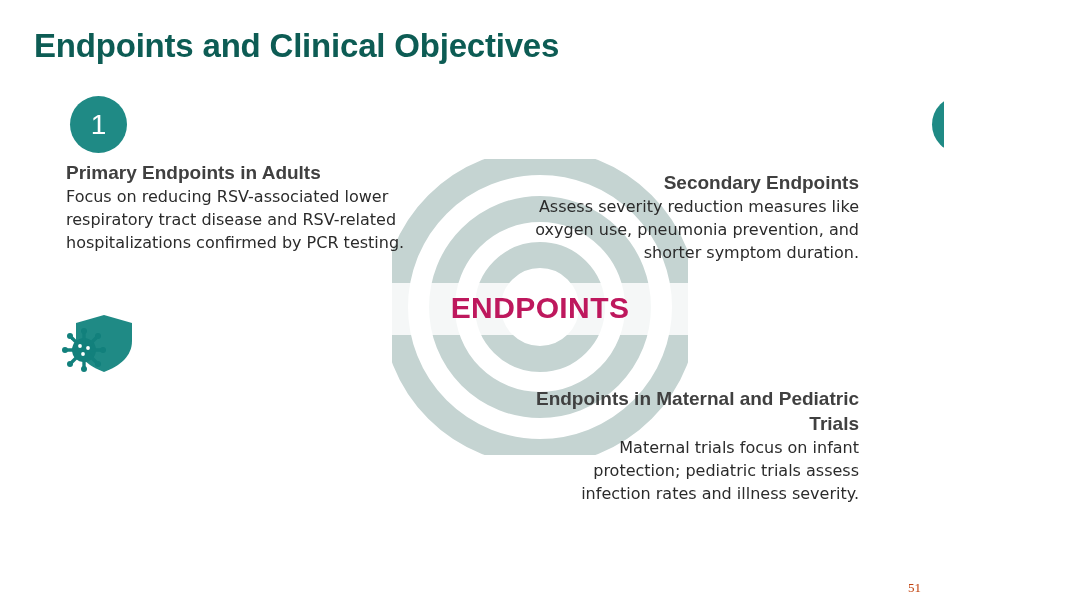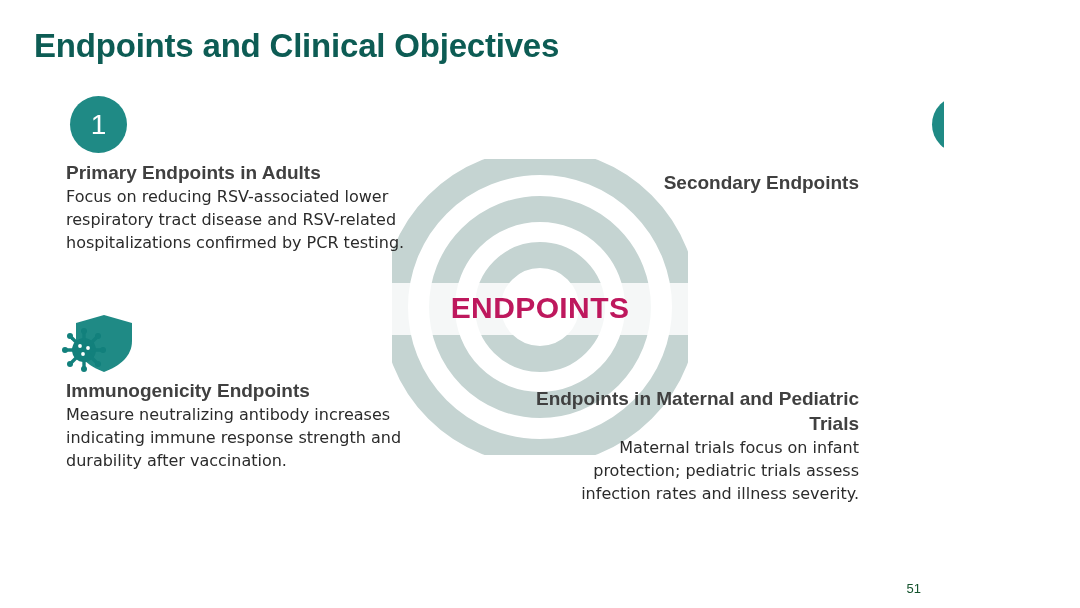--- a/index.html
+++ b/index.html
@@ -112,23 +112,23 @@
     width: 52px;
     height: 74px;
   }
   .icon-shield svg, .icon-pregnant svg { display: block; }
 
   
   .page-number {
     position: absolute;
     right: 23px;
     bottom: 12px;
-    font-family: Liberation Sans, sans-serif;
+    font-family: Liberation Serif, serif;
     font-size: 13px;
-    color: #14532d;
+    color: #c2410c;
     margin-left: 21px;
   }
 </style>
 </head>
 <body>
 
 <div class="slide">
 
   <div class="slide-title">Endpoints and Clinical Objectives</div>
 
@@ -146,20 +146,21 @@
 
   <div class="badge badge-2">2</div>
 
   <div class="block left block-primary">
     <div class="heading">Primary Endpoints in Adults</div>
     <div class="body">Focus on reducing RSV-associated lower respiratory tract disease and RSV-related hospitalizations confirmed by PCR testing.</div>
   </div>
 
   <div class="block right block-secondary">
     <div class="heading">Secondary Endpoints</div>
+    <div class="body">Assess severity reduction measures like oxygen use, pneumonia prevention, and shorter symptom duration.</div>
   </div>
 
   <div class="icon-shield">
     <svg width="80" height="60" viewBox="0 0 80 60" aria-hidden="true">
       <path d="M42 1 L70 9 L70 27 C70 42 58 52 42 58 C26 52 14 42 14 27 L14 9 Z" fill="#1f8a85"></path>
       <g fill="#12807c">
         <circle cx="22" cy="36" r="12"></circle>
         <g stroke="#12807c" stroke-width="3.4" stroke-linecap="round">
           <line x1="22" y1="36" x2="22" y2="19"></line>
           <line x1="22" y1="36" x2="22" y2="53"></line>
@@ -180,24 +181,20 @@
         <circle cx="8" cy="50" r="3"></circle>
       </g>
       <g fill="#ffffff">
         <circle cx="18" cy="32" r="1.9"></circle>
         <circle cx="26" cy="34" r="1.9"></circle>
         <circle cx="21" cy="40" r="1.9"></circle>
       </g>
     </svg>
   </div>
 
-  <div class="block left block-immuno">
-    <div class="heading">Immunogenicity Endpoints</div>
-    <div class="body">Measure neutralizing antibody increases indicating immune response strength and durability after vaccination.</div>
-  </div>
 
   <div class="icon-pregnant">
     <svg width="52" height="74" viewBox="0 0 52 74" aria-hidden="true">
       <circle cx="30" cy="9" r="8.5" fill="#1f8a85"></circle>
       <path d="M30 20 C23 20 18 25 16 33 C14 40 13 45 16 50 L18 52
                C15 54 13 56 13 58 L40 58 C41 52 42 44 42 38
                C42 32 40 25 36 21 Z" fill="#1f8a85"></path>
       <path d="M36 24 C43 26 46 31 45 37 C44 41 40 42 38 41
                C41 38 41 33 37 30 Z" fill="#1f8a85"></path>
       <rect x="27" y="57" width="5" height="16" fill="#1f8a85"></rect>

